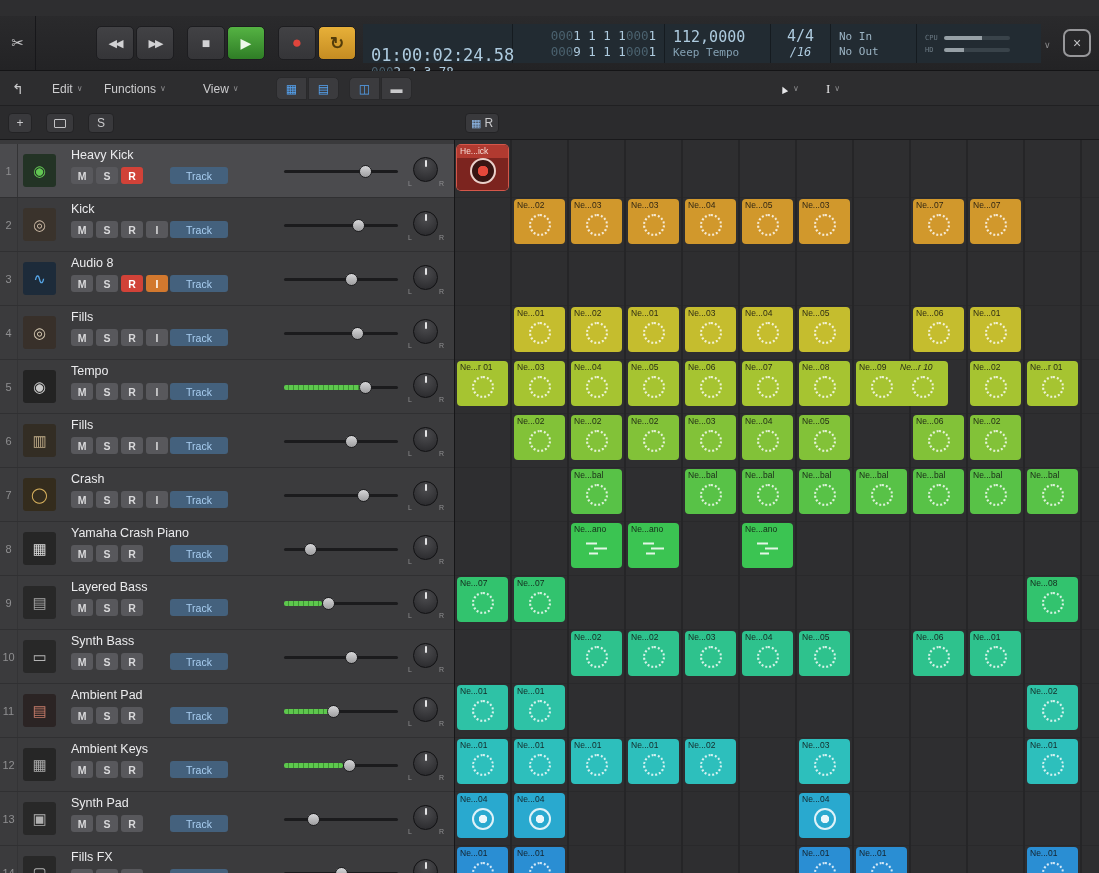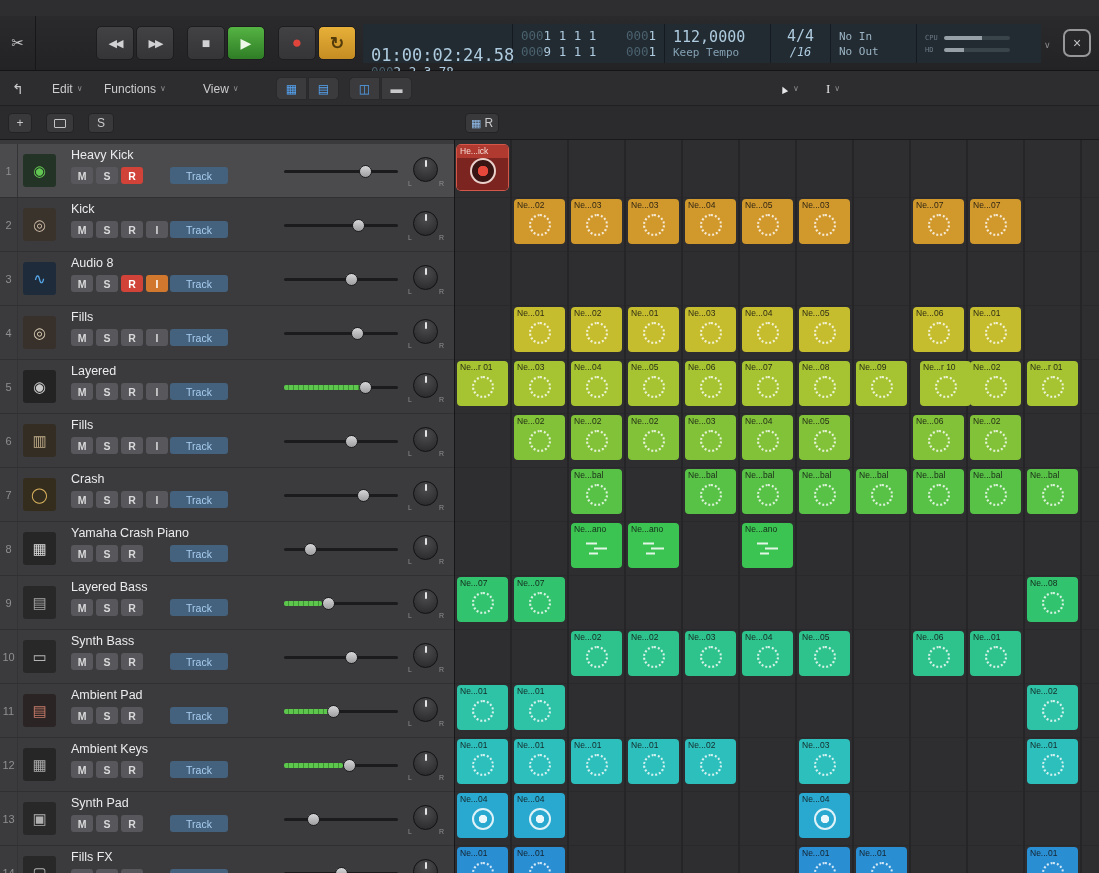--- a/index.html
+++ b/index.html
@@ -29,21 +29,21 @@
   .tbtn.rec{color:#e0453c;font-size:17px;}
   .tbtn.cycle{background:linear-gradient(#e7b039,#c58c22);color:#533c0a;font-size:17px;font-weight:bold;}
 
   .lcd{position:absolute;left:363px;top:8px;width:678px;height:39px;background:#222b32;display:flex;}
   .lcd-sec{border-right:1px solid #151b20;padding:3px 8px;display:flex;flex-direction:column;justify-content:center;}
   .mono{font-family:"DejaVu Sans Mono",monospace;}
   .lcd-big{font-size:17px;color:#aecbdf;line-height:19px;white-space:nowrap;margin-top:38px;}
   .lcd-sub{font-size:12.5px;color:#aecbdf;line-height:14px;white-space:nowrap;}
   .dim{color:#4b626f;}
   .sec-time{width:150px;}
-  .sec-pos{width:152px;}
+  .sec-pos{width:152px;align-items:flex-end;}
   .pos-row{display:flex;justify-content:space-between;font-size:12.5px;color:#aecbdf;line-height:16px;}
   .sec-tempo{width:106px;}
   .tempo-big{font-size:15px;color:#aecbdf;line-height:17px;}
   .tempo-sub{font-size:11px;color:#84a0b2;}
   .sec-sig{width:60px;text-align:center;}
   .sig-big{font-size:15px;color:#aecbdf;line-height:17px;}
   .sig-sub{font-size:12px;color:#aecbdf;font-style:italic;}
   .sec-io{width:86px;}
   .io-row{font-size:11px;color:#9cb4c4;line-height:15px;}
   .sec-cpu{flex:1;border-right:none;gap:2px;}
@@ -329,21 +329,21 @@
             </span>
             <span class="pan-l">L</span>
             <span class="pan-r">R</span>
           </div>
         </div>
         <div class="track">
           <div class="tnum">5</div>
           <div class="ticon" style="background:#232323">
             <span style="color:#c9c9c9">◉</span>
           </div>
-          <div class="tname">Layered</div>
+          <div class="tname">Tempo</div>
           <span class="mbtn" style="left:71px">M</span>
           <span class="mbtn" style="left:96px">S</span>
           <span class="mbtn" style="left:121px">R</span>
           <span class="mbtn" style="left:146px">I</span>
           <span class="trackbtn">Track</span>
           <div class="slider">
             <span class="groove"></span>
             <span class="meter" style="width:80px"></span>
             <span class="thumb" style="left:75px"></span>
           </div>
@@ -651,21 +651,21 @@
           <span class="glyph-dots"></span>
         </div>
         <div class="cell" style="left: 344px; top: 221px; background: rgb(166, 196, 49);">
           <span class="cell-label">Ne...08</span>
           <span class="glyph-dots"></span>
         </div>
         <div class="cell" style="left: 401px; top: 221px; background: rgb(166, 196, 49);">
           <span class="cell-label">Ne...09</span>
           <span class="glyph-dots"></span>
         </div>
-        <div class="cell" style="left: 465px; top: 221px; background: rgb(166, 196, 49);">
+        <div class="cell" style="left: 442px; top: 221px; background: rgb(166, 196, 49); font-style: italic;">
           <span class="cell-label">Ne...r 10</span>
           <span class="glyph-dots"></span>
         </div>
         <div class="cell" style="left: 515px; top: 221px; background: rgb(166, 196, 49);">
           <span class="cell-label">Ne...02</span>
           <span class="glyph-dots"></span>
         </div>
         <div class="cell" style="left: 572px; top: 221px; background: rgb(166, 196, 49);">
           <span class="cell-label">Ne...r 01</span>
           <span class="glyph-dots"></span>

